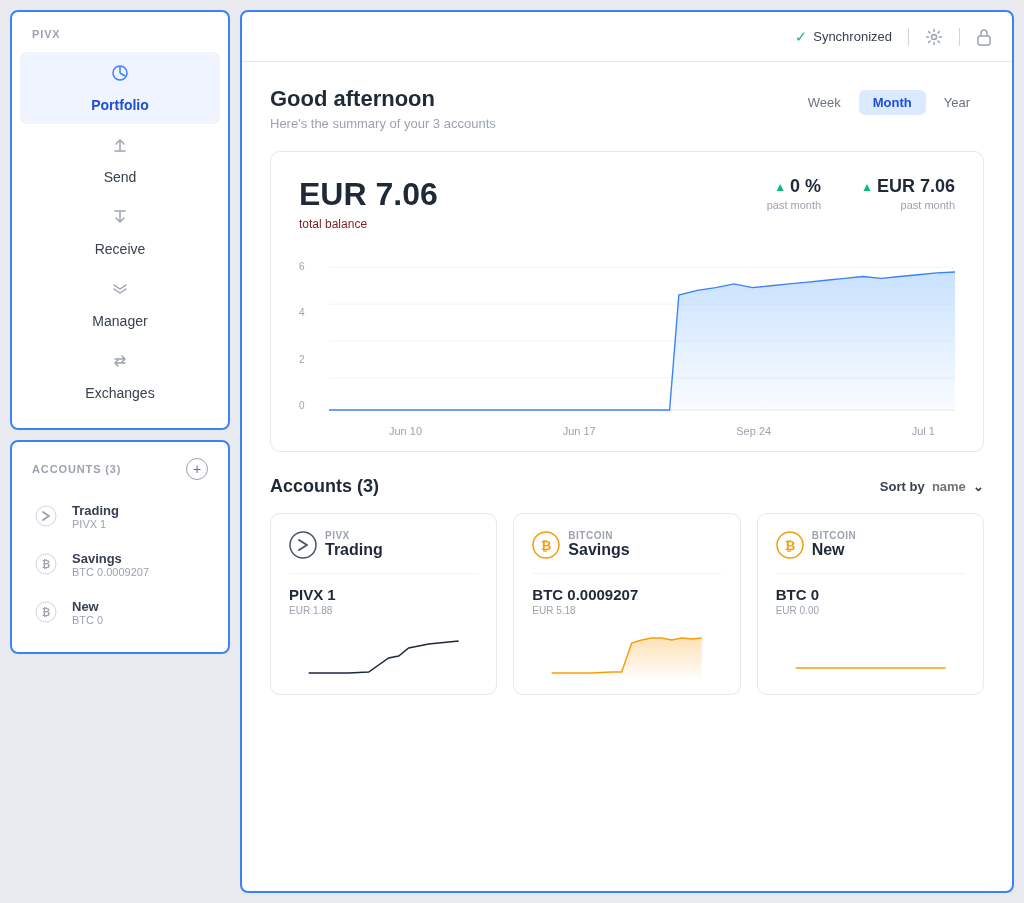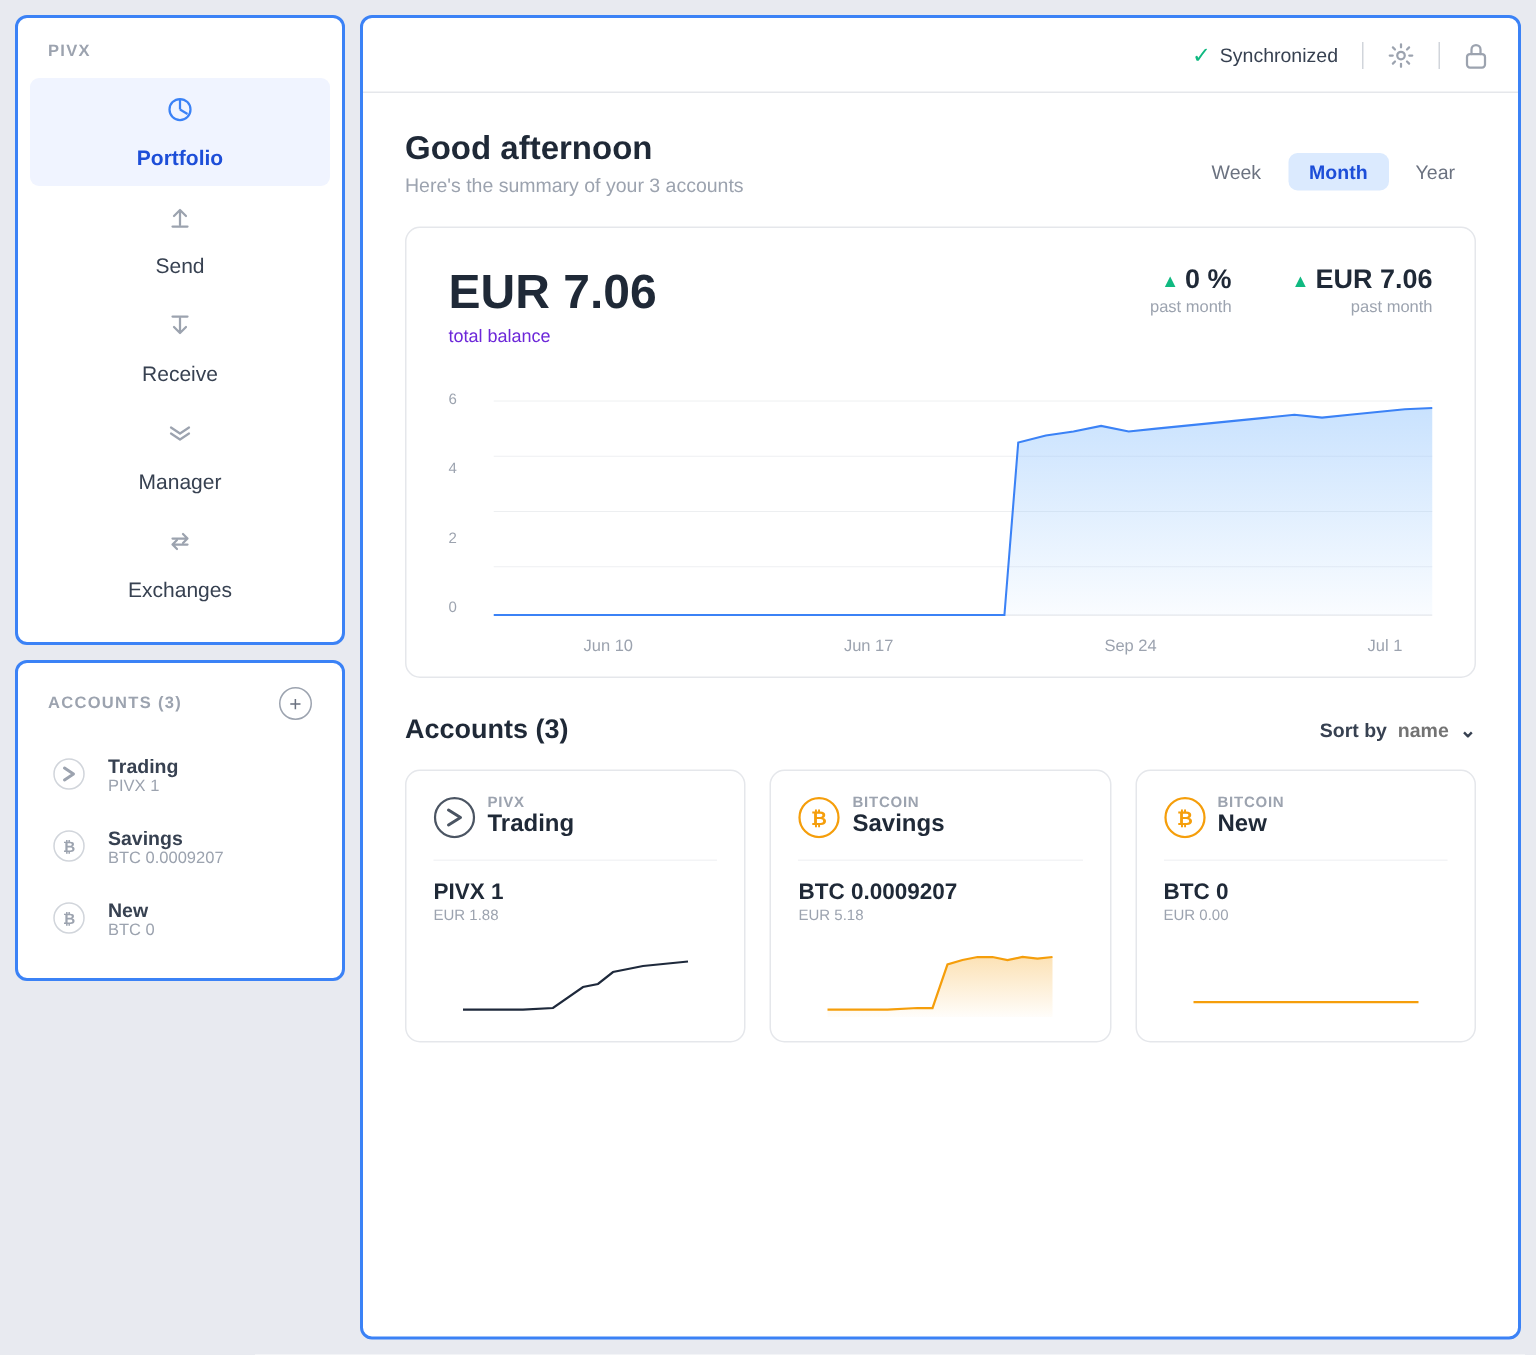--- a/index.html
+++ b/index.html
@@ -157,21 +157,21 @@
       flex: 1;
       overflow-y: auto;
     }
 
     .greeting { font-size: 22px; font-weight: 700; color: #1f2937; margin-bottom: 4px; }
     .subtitle { font-size: 13px; color: #9ca3af; }
 
     .period-btns {
       display: flex;
       gap: 4px;
-      margin-top: 16px;
+      margin-top: 4px;
     }
     .period-btn {
       padding: 5px 14px;
       border-radius: 6px;
       font-size: 13px;
       cursor: pointer;
       border: none;
       background: transparent;
       color: #6b7280;
     }
@@ -196,21 +196,21 @@
       padding: 24px 28px 0;
       margin-bottom: 24px;
     }
     .balance-top {
       display: flex;
       align-items: flex-start;
       justify-content: space-between;
       margin-bottom: 20px;
     }
     .balance-main .amount { font-size: 32px; font-weight: 700; color: #1f2937; }
-    .balance-main .label { font-size: 12px; color: #6d28d9; margin-top: 4px; }
+    .balance-main .label { font-size: 12px; color: #7f1d1d; margin-top: 4px; }
     .balance-stats {
       display: flex;
       gap: 40px;
       align-items: flex-start;
     }
     .stat { text-align: right; }
     .stat .stat-val {
       font-size: 18px;
       font-weight: 600;
       color: #1f2937;

